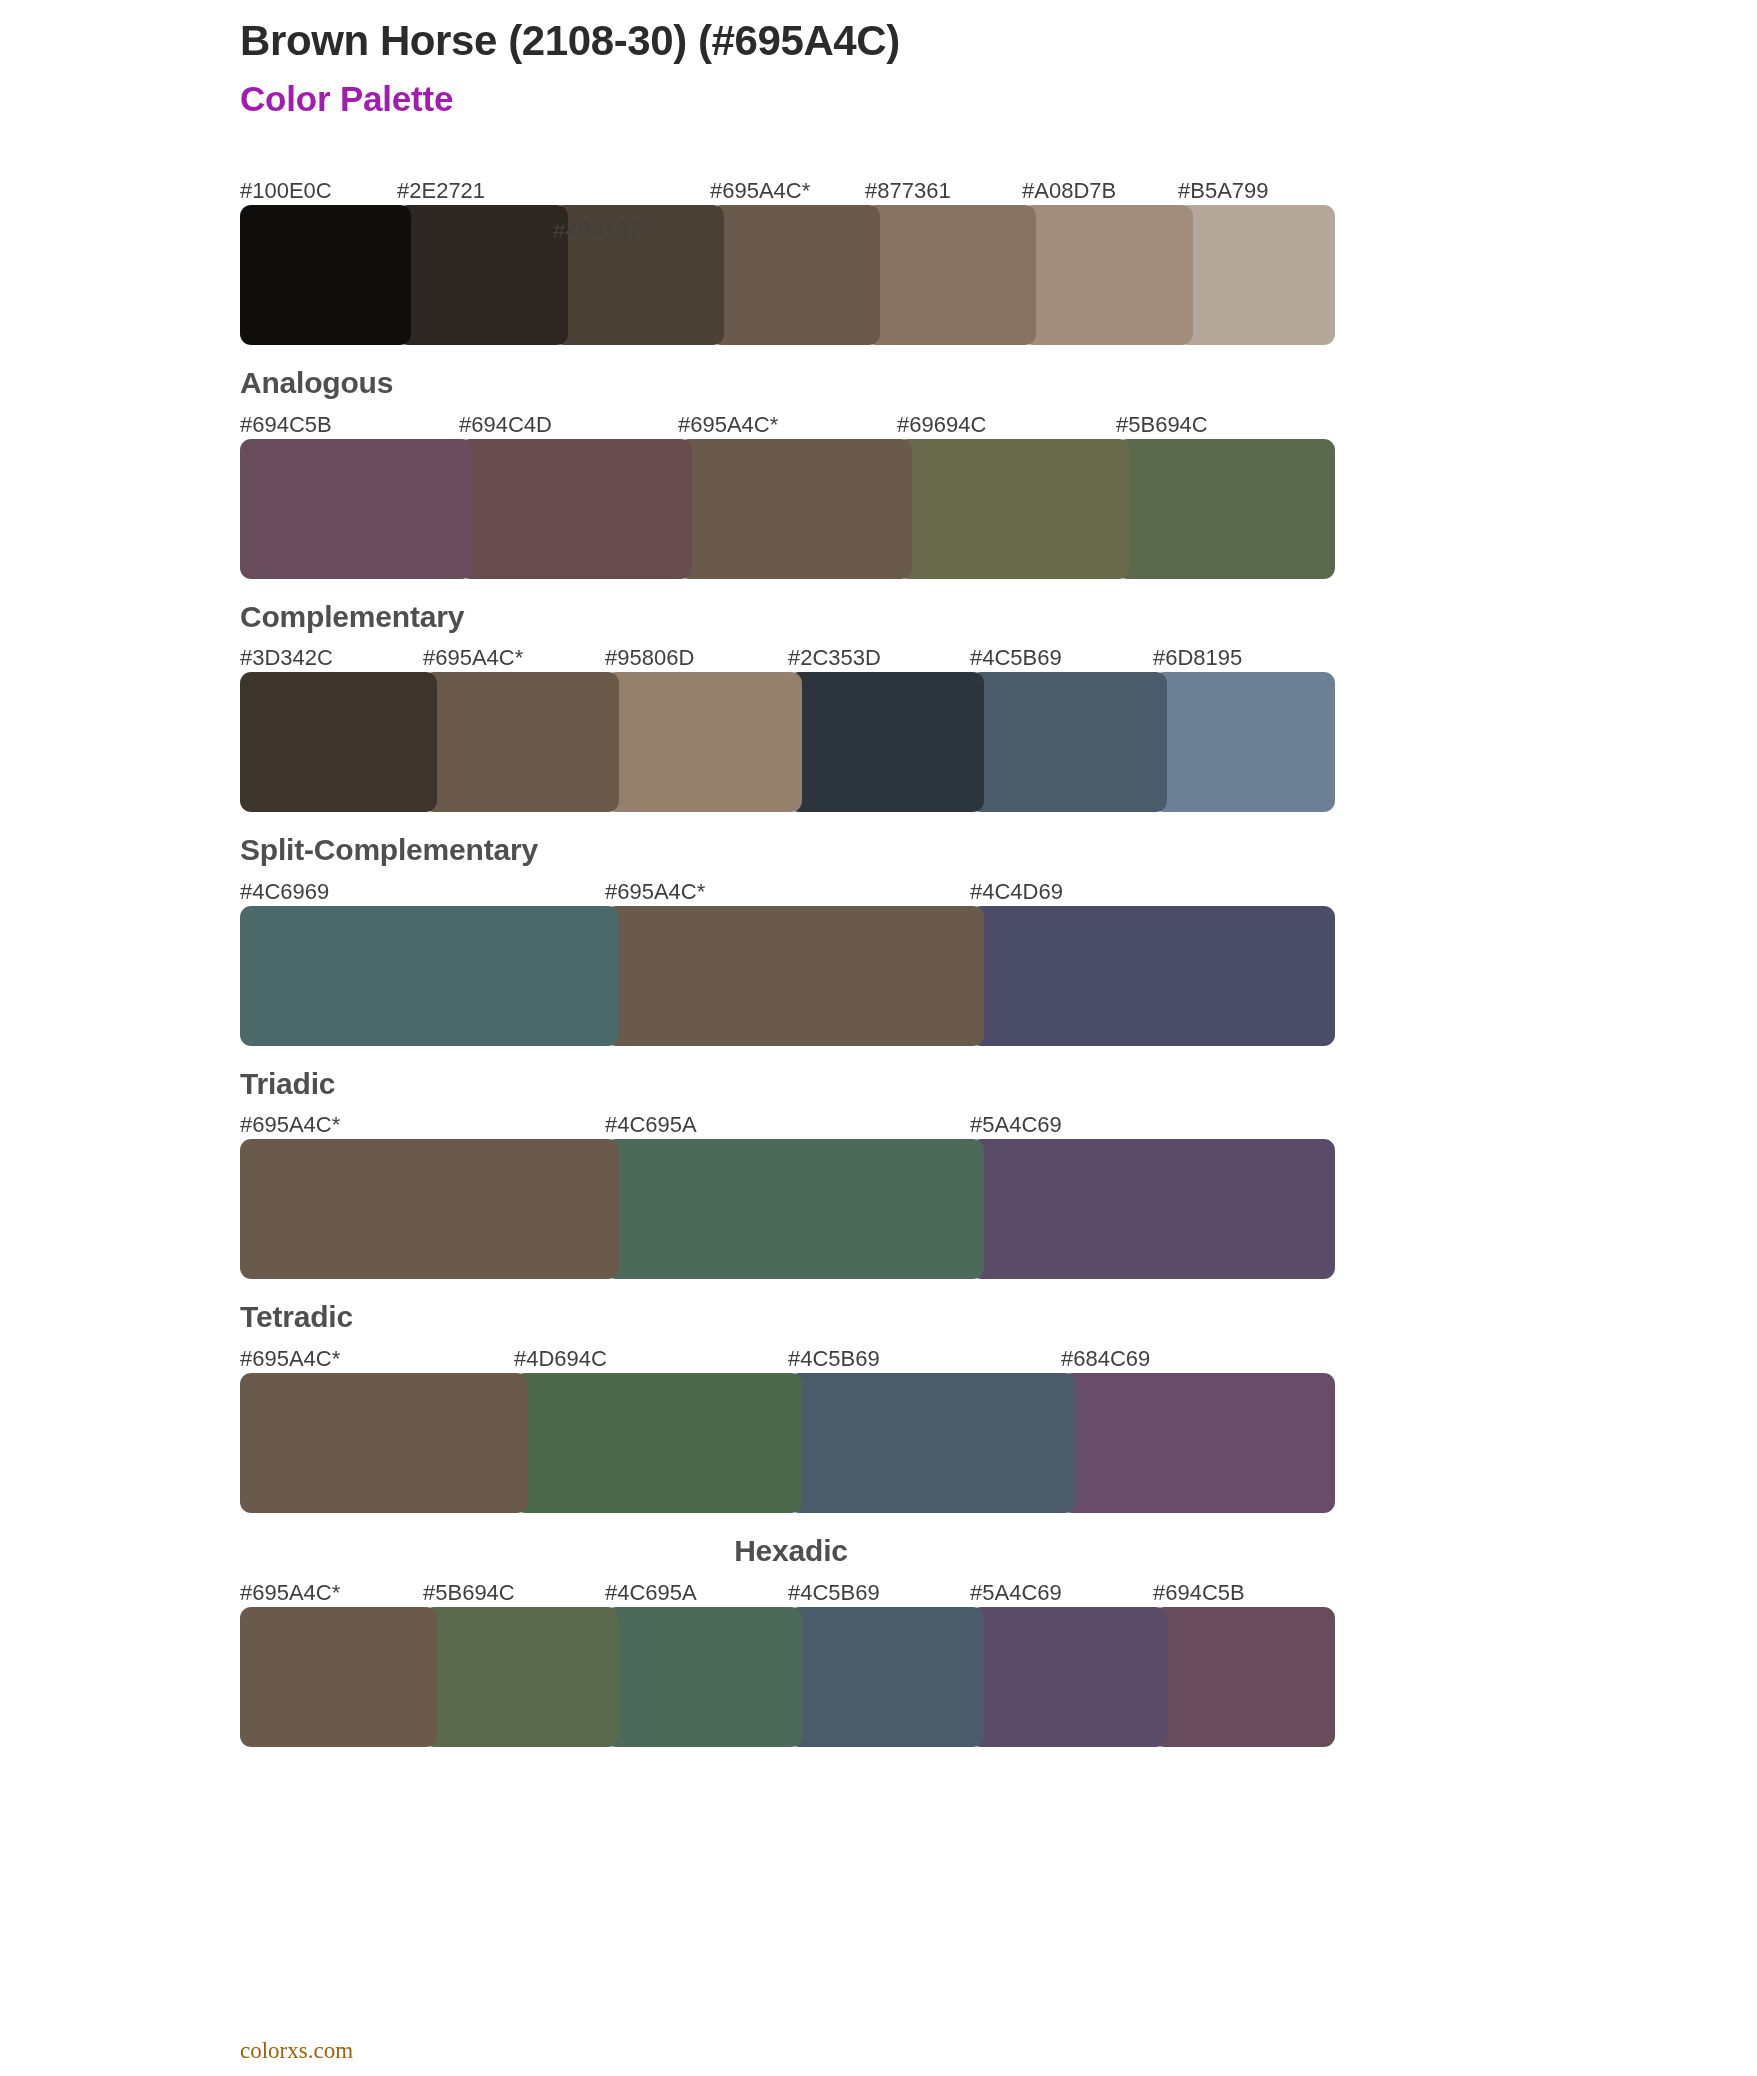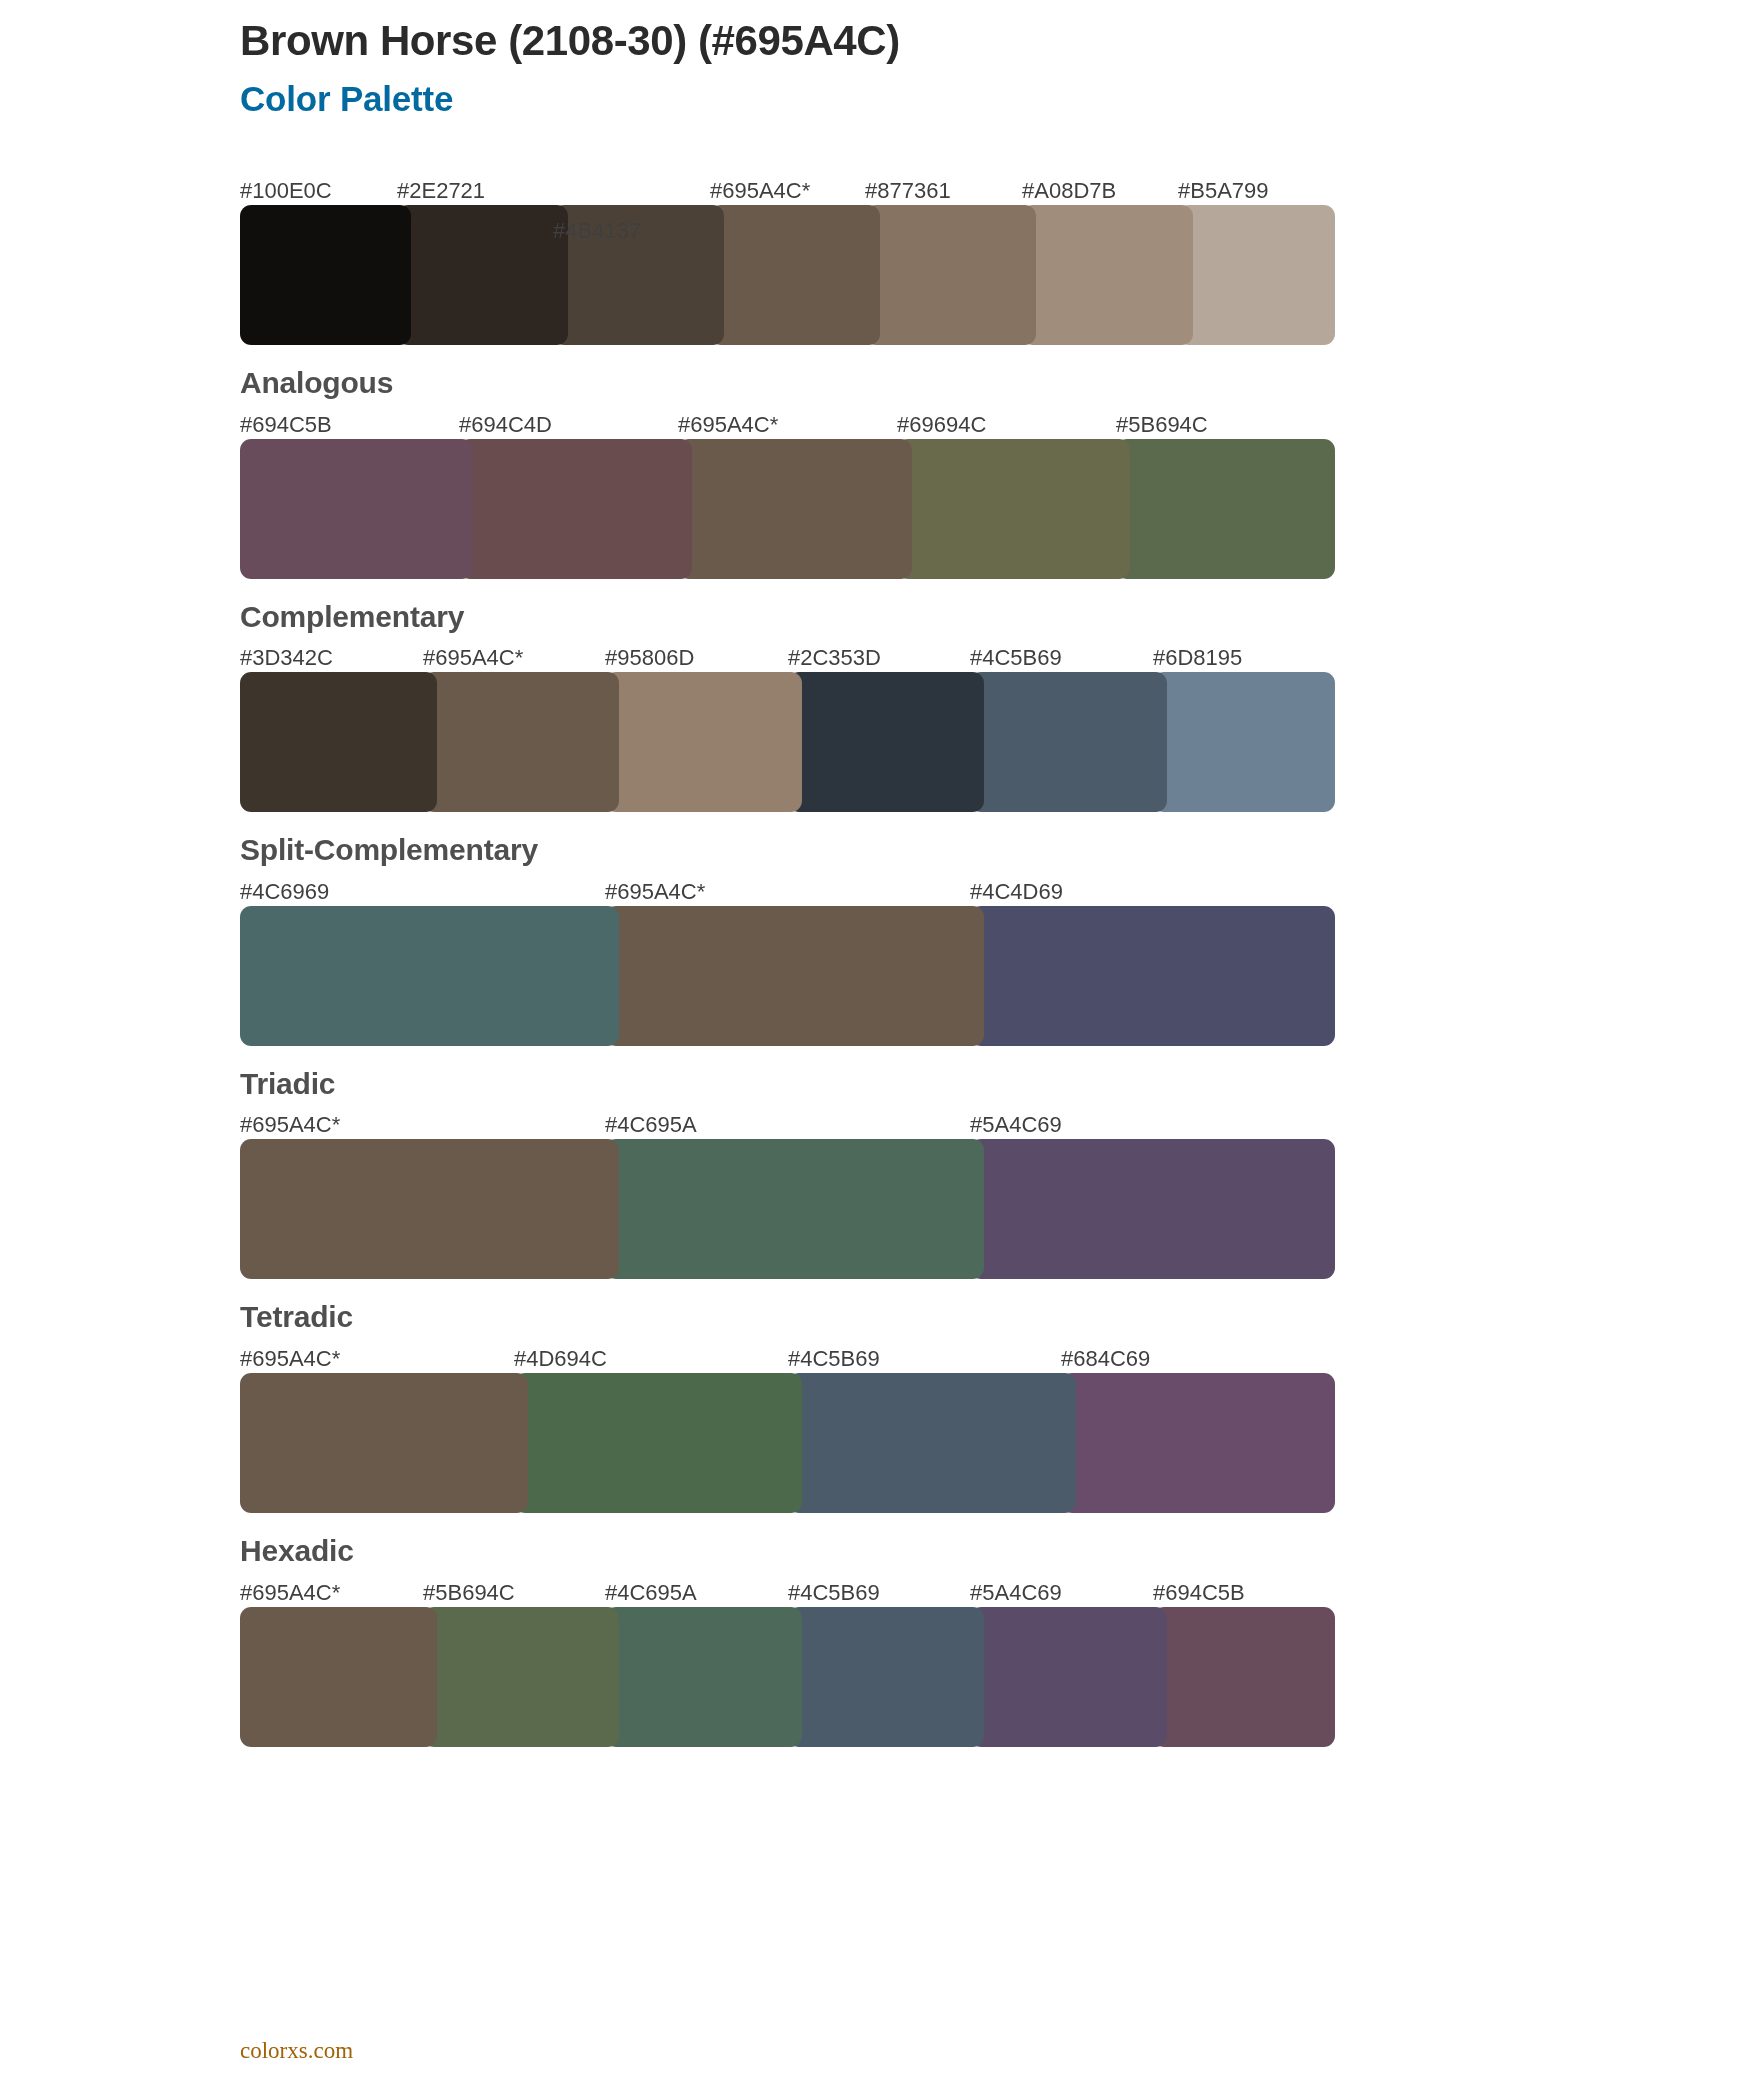--- a/index.html
+++ b/index.html
@@ -30,21 +30,21 @@
     font-weight: bold;
     color: #2b2b2b;
     letter-spacing: -0.4px;
     line-height: 1.1;
     margin: 0;
     white-space: nowrap;
   }
   .subtitle {
     font-size: 35px;
     font-weight: bold;
-    color: #0369a1;
+    color: #a21caf;
     letter-spacing: -0.2px;
     line-height: 1.1;
     margin: 16px 0 0 0;
     white-space: nowrap;
   }
   .sections {
     position: absolute;
     left: 240px;
     top: 182px;
     width: 1102px;
@@ -182,21 +182,21 @@
           <div class="swatch" style="left: 0px; width: 288px; background: rgb(105, 90, 76); z-index: 4;"></div>
           <div class="swatch-label" style="left: 0px; z-index: 14;">#695A4C*</div>
           <div class="swatch" style="left: 274px; width: 288px; background: rgb(77, 105, 76); z-index: 3;"></div>
           <div class="swatch-label" style="left: 274px; z-index: 14;">#4D694C</div>
           <div class="swatch" style="left: 548px; width: 288px; background: rgb(76, 91, 105); z-index: 2;"></div>
           <div class="swatch-label" style="left: 548px; z-index: 14;">#4C5B69</div>
           <div class="swatch" style="left: 821px; width: 274px; background: rgb(104, 76, 105); z-index: 1;"></div>
           <div class="swatch-label" style="left: 821px; z-index: 14;">#684C69</div>
         </div>
       </div>
-      <div class="section" style="margin-bottom: 46px;">
+      <div class="section" style="margin-bottom: 46px; text-align: center;">
         <div class="section-heading">Hexadic</div>
         <div class="swatch-row">
           <div class="swatch" style="left: 0px; width: 197px; background: rgb(105, 90, 76); z-index: 6;"></div>
           <div class="swatch-label" style="left: 0px; z-index: 16;">#695A4C*</div>
           <div class="swatch" style="left: 183px; width: 196px; background: rgb(91, 105, 76); z-index: 5;"></div>
           <div class="swatch-label" style="left: 183px; z-index: 16;">#5B694C</div>
           <div class="swatch" style="left: 365px; width: 197px; background: rgb(76, 105, 90); z-index: 4;"></div>
           <div class="swatch-label" style="left: 365px; z-index: 16;">#4C695A</div>
           <div class="swatch" style="left: 548px; width: 196px; background: rgb(76, 91, 105); z-index: 3;"></div>
           <div class="swatch-label" style="left: 548px; z-index: 16;">#4C5B69</div>

